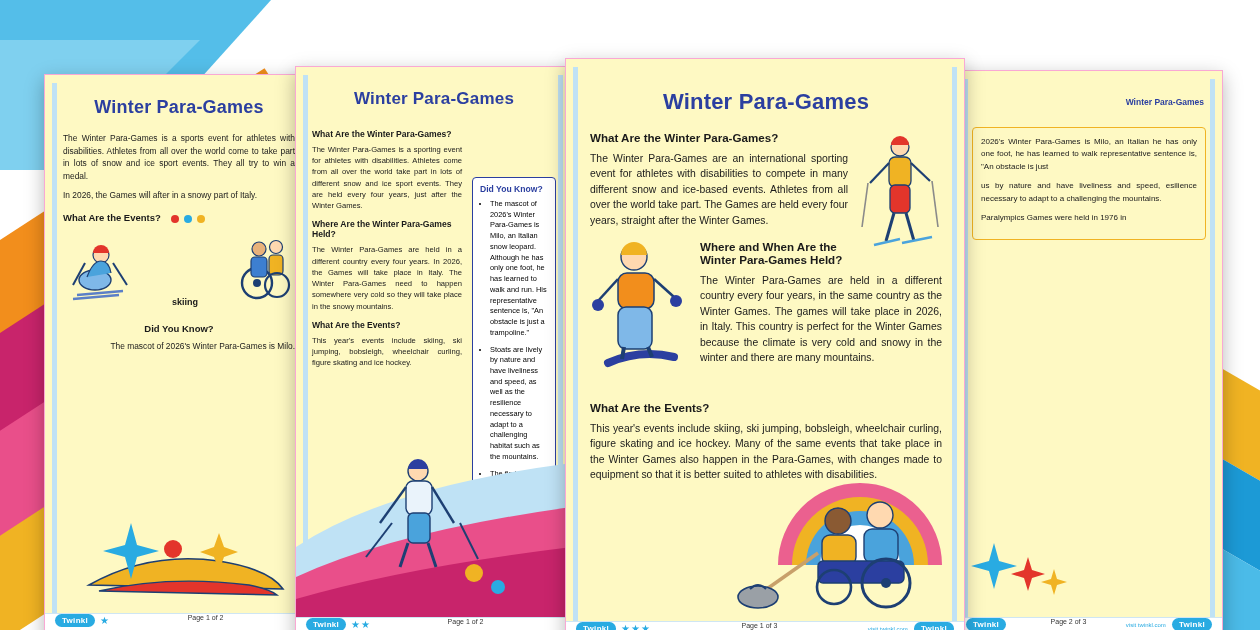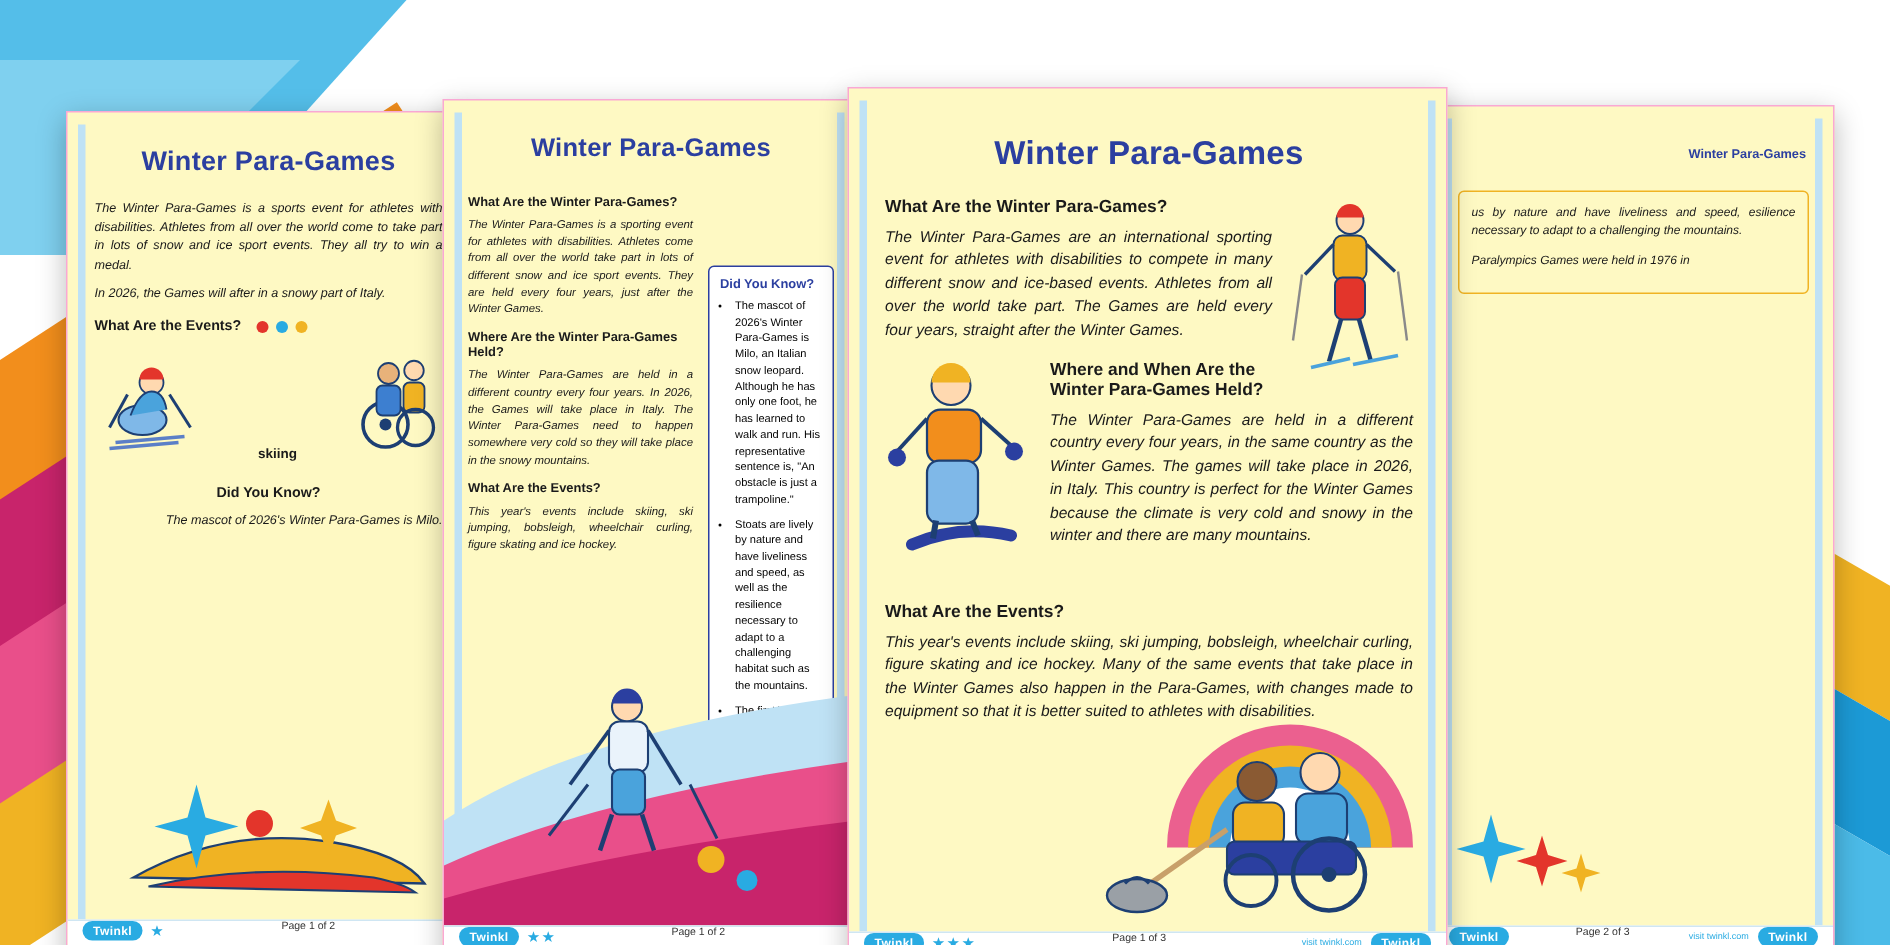--- a/index.html
+++ b/index.html
@@ -61,21 +61,21 @@
   }
   .rail-l { left: 7px; } .rail-r { right: 7px; }
 
   .doc-title {
     text-align: center;
     color: #2b3fa0;
     font-weight: bold;
     letter-spacing: .2px;
   }
   .h2 { color: #1a1a1a; font-weight: bold; }
-  p { margin: 0 0 7px 0; text-align: justify; color: #1a1a1a; font-style: italic; }
+  p { margin: 0 0 7px 0; text-align: justify; color: #1a1a1a; }
 
   
   .footer {
     position: absolute; left: 0; right: 0; bottom: 0; height: 30px;
     border-top: 1px solid #cfe6f3;
     background: #fff;
     display: flex; align-items: flex-start; justify-content: space-between;
     padding: 0 10px;
   }
   .twinkl-logo {
@@ -149,20 +149,21 @@
     <div class="rb rb1"></div>
   </div>
 </div>
 
 <div class="sheet" id="sheet4">
   <div class="rail-l"></div>
   <div class="rail-r"></div>
   <div class="mini-title">Winter Para-Games</div>
   <div class="content">
     <div class="ybox">
+      <p>2026's Winter Para-Games is Milo, an Italian he has only one foot, he has learned to walk representative sentence is, "An obstacle is just</p>
       <p>us by nature and have liveliness and speed, esilience necessary to adapt to a challenging the mountains.</p>
       <p>Paralympics Games were held in 1976 in</p>
     </div>
   </div>
 
   <svg style="position:absolute;left:10px;bottom:34px;" width="110" height="90" viewBox="0 0 110 90">
     <path d="M28 20 L33 38 L51 43 L33 48 L28 66 L23 48 L5 43 L23 38 Z" fill="#29abe2"></path>
     <path d="M62 34 L66 47 L79 51 L66 55 L62 68 L58 55 L45 51 L58 47 Z" fill="#e3352b"></path>
     <path d="M88 46 L91 56 L101 59 L91 62 L88 72 L85 62 L75 59 L85 56 Z" fill="#f0b323"></path>
   </svg>

